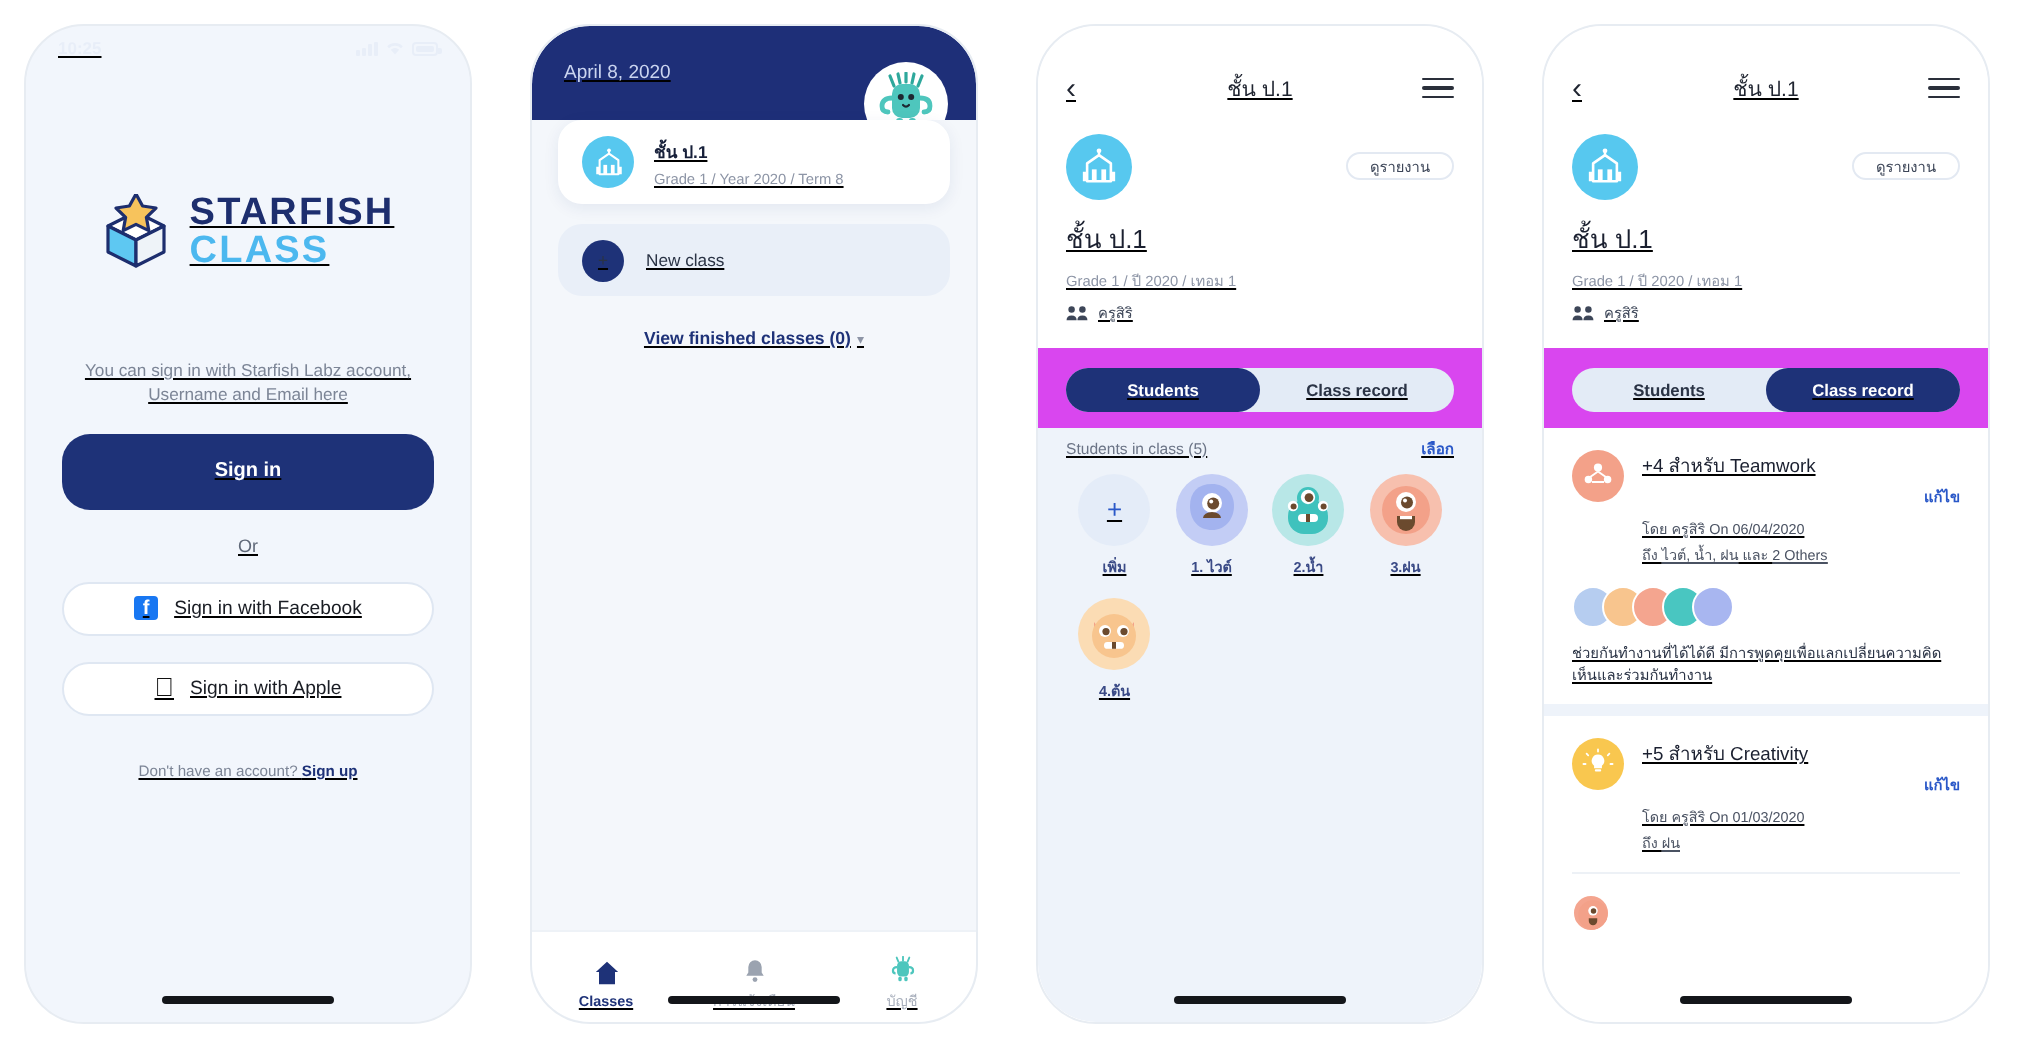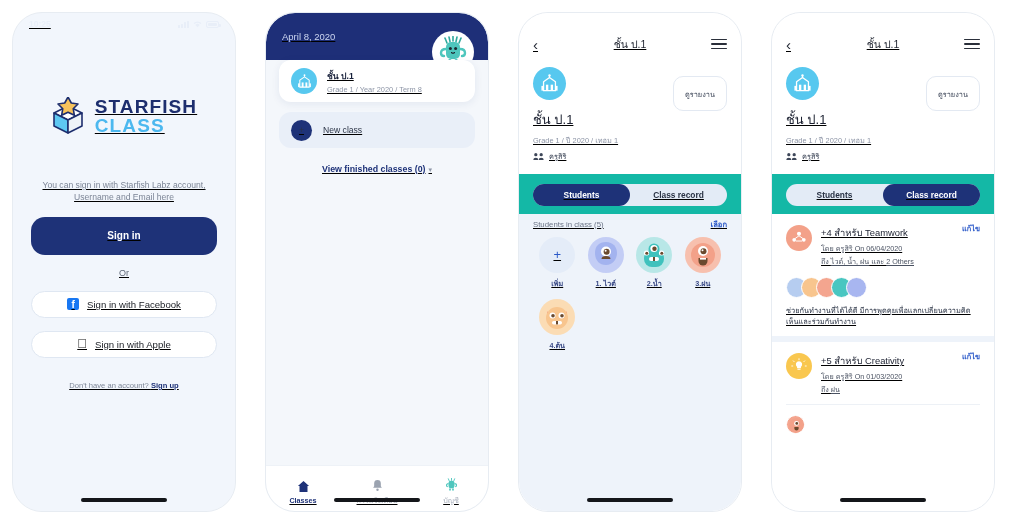--- a/index.html
+++ b/index.html
@@ -100,28 +100,28 @@
 
   
   .navbar{ flex:0 0 auto; height:34px; display:flex; align-items:center; padding:0 14px; background:#fff;}
   .nav-back{ font-size:15px; color:#1f2430; line-height:1; cursor:pointer; width:16px;}
   .nav-title{ flex:1; text-align:center; font-size:10.5px; color:#1f2430;}
   .nav-menu{ width:16px; display:flex; flex-direction:column; gap:3px; cursor:pointer;}
   .nav-menu i{ display:block; height:1.4px; background:#2a2f3a; border-radius:1px;}
   .clshdr{ flex:0 0 auto; background:#fff; padding:6px 14px 12px; position:relative;}
   .cls-ic{ width:33px;height:33px;border-radius:50%;background:#57c8ef;display:flex;align-items:center;justify-content:center;}
   .report-btn{
-    position:absolute; right:14px; top:15px; height:35px; padding:0 11px; border-radius:10px;
+    position:absolute; right:14px; top:15px; height:14px; padding:0 11px; border-radius:10px;
     background:#fff; border:1px solid #e3e9f2; font-size:7.4px; color:#3d4658;
     display:flex;align-items:center; cursor:pointer;
   }
   .cls-title{ font-size:13px; color:#1b2030; margin-top:9px;}
   .cls-sub{ font-size:7.4px; color:#8d95a6; margin-top:4px;}
   .cls-teach{ display:flex; align-items:center; gap:5px; margin-top:4px; font-size:7.4px; color:#3d4658;}
-  .segwrap{ flex:0 0 auto; padding:10px 14px 8px; background:#14b8a6;}
+  .segwrap{ flex:0 0 auto; padding:10px 14px 8px; background:#d946ef;}
   .seg{ display:flex; background:#e3ebf6; border-radius:13px; height:22px; padding:0; }
   .segbtn{ flex:1; border-radius:13px; display:flex;align-items:center;justify-content:center;
            font-size:8.4px; font-weight:bold; cursor:pointer;}
   .seg-on{ background:#1e3278; color:#fff;}
   .seg-off{ background:transparent; color:#2a3345;}
 
   
   .stu-area{ flex:1; background:#eef3fa; padding:4px 14px 0; overflow:hidden;}
   .stu-head{ display:flex; justify-content:space-between; align-items:center; margin-bottom:7px;}
   .stu-head .lab{ font-size:7.8px; color:#6b7486;}
@@ -131,24 +131,24 @@
   .stu .nm{ font-size:7.2px; font-weight:bold; color:#3a4a86;}
   .av{ width:36px;height:36px;border-radius:50%; position:relative; overflow:hidden;}
   .av-add{ background:#e4ecf8; display:flex;align-items:center;justify-content:center;color:#2a58c8;font-size:13px;line-height:0;}
 
   
   .rec-area{ flex:1; background:#fff; overflow:hidden;}
   .rec{ padding:11px 14px 9px; position:relative;}
   .rec-top{ display:flex; gap:9px; }
   .rec-badge{ width:26px;height:26px;border-radius:50%; flex:0 0 auto; display:flex;align-items:center;justify-content:center;}
   .rec-title{ font-size:9.4px; color:#1b2030;}
-  .rec-by{ font-size:7.2px; color:#4a5262; margin-top:3px;}
+  .rec-by{ font-size:7.2px; color:#4a5262; margin-top:19px;}
   .rec-to{ font-size:7.2px; color:#4a5262; margin-top:2px;}
   .rec-to u{ text-decoration:underline; }
-  .rec-edit{ position:absolute; right:14px; top:8px; font-size:7.4px; font-weight:bold; color:#2a58c8; cursor:pointer;padding-left:12px;}
+  .rec-edit{ position:absolute; right:14px; top:28px; font-size:7.4px; font-weight:bold; color:#2a58c8; cursor:pointer;padding-left:12px;}
   .rec-avs{ display:flex; margin:10px 0 7px 0;}
   .rec-avs .av{ width:21px;height:21px; margin-right:-6px; border:1.5px solid #fff;}
   .rec-note{ font-size:7.4px; color:#2a3345; line-height:1.5;}
   .rec-divider{ height:1px; background:#edf1f6; margin:0 14px;}
   .rec-gap{ height:6px; background:#eef3fa;}
 </style>
 </head>
 <body>
 
 <div class="stage">

